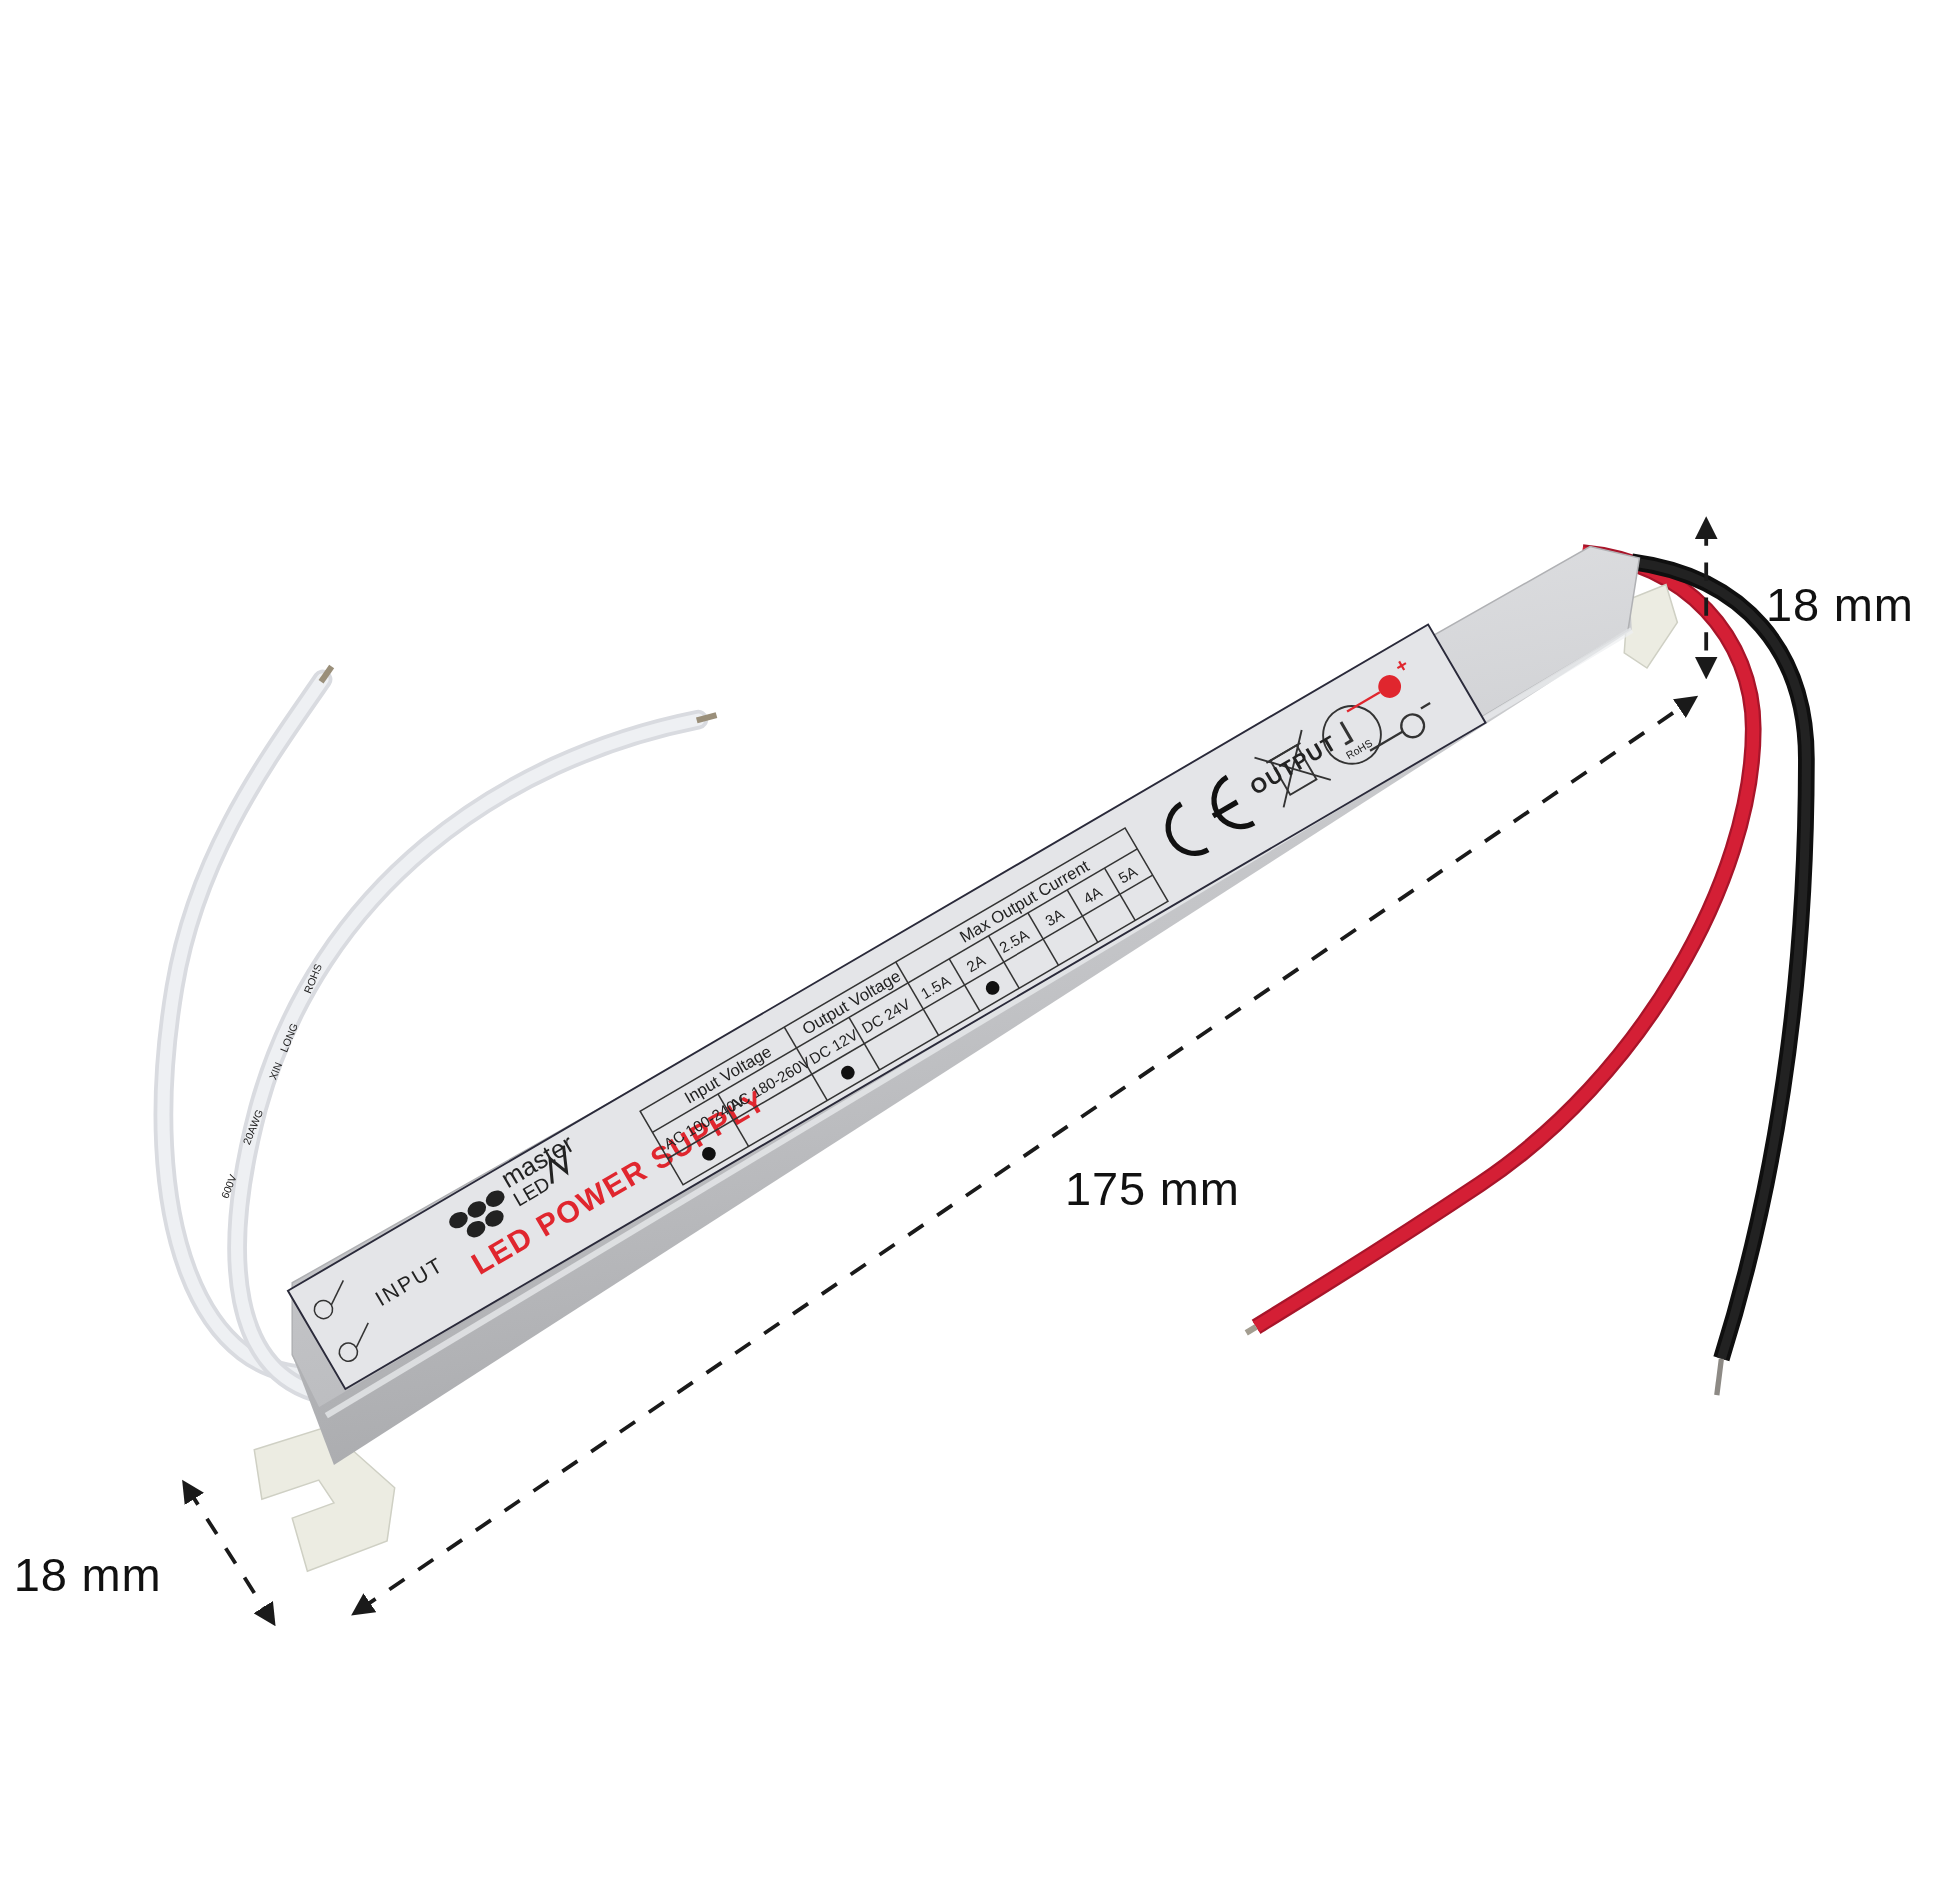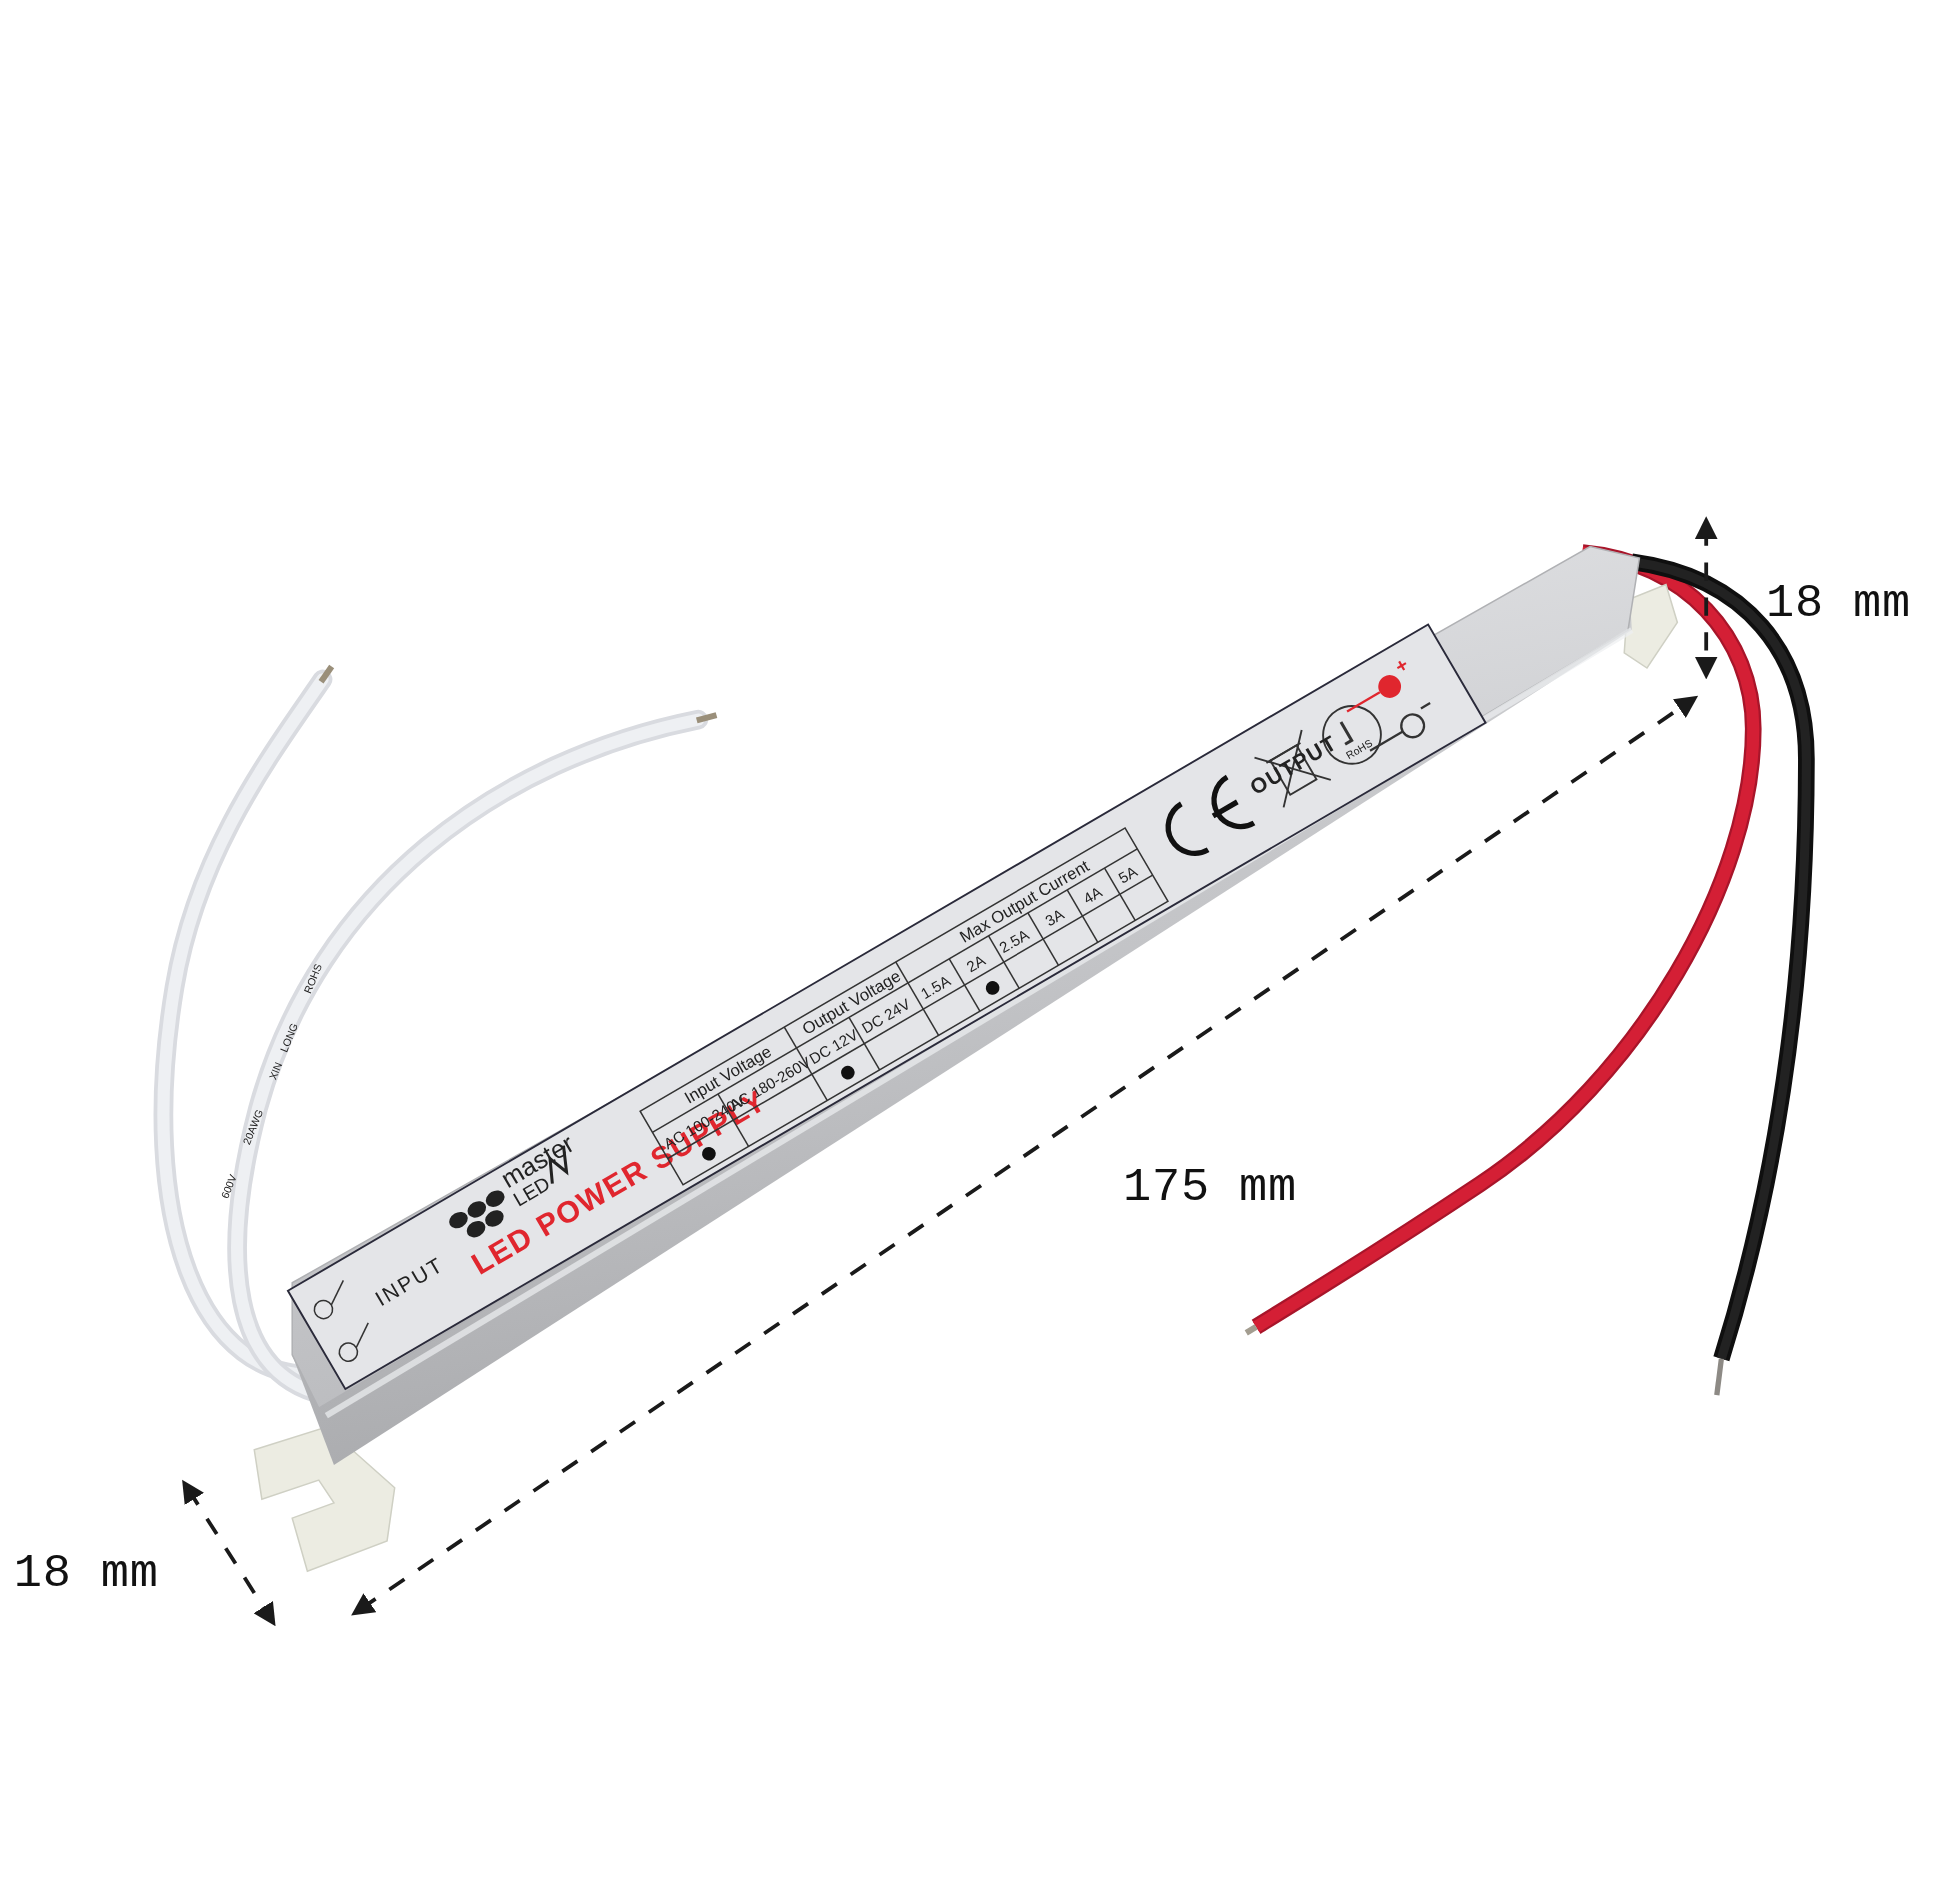--- a/index.html
+++ b/index.html
@@ -1,18 +1,18 @@
 <!DOCTYPE html>
 <html style="font-size:12px"><head>
 <meta charset="utf-8">
 <style>
   html, body { margin:0; padding:0; background:#ffffff; }
   body { width:1943px; height:1900px; position:relative; overflow:hidden; font-family:"Liberation Sans", sans-serif; }
   #scene { position:absolute; left:0; top:0; width:1943px; height:1900px; }
-  .dim-label { position:absolute; font-family:Liberation Mono, monospace; font-size:47px; color:#111; white-space:nowrap; letter-spacing:0.8px; }
+  .dim-label { position:absolute; font-family:Liberation Sans, sans-serif; font-size:47px; color:#111; white-space:nowrap; letter-spacing:0.8px; }
   .lbl { font-family:"Liberation Sans", sans-serif; fill:#222; }
   .lbl-bold { font-family:"Liberation Sans", sans-serif; font-weight:bold; }
 </style>
 </head>
 <body>
 
 <svg id="scene" viewBox="0 0 2560 2503" xmlns="http://www.w3.org/2000/svg">
   <defs>
     <linearGradient id="bodyGrad" x1="0" y1="0" x2="0.3" y2="1">
       <stop offset="0" stop-color="#e7e8ea"></stop>
@@ -167,16 +167,16 @@
     </g>
   </g>
 
   <g stroke="#1a1a1a" stroke-width="5" stroke-dasharray="24,22" fill="none">
     <line x1="475" y1="2120" x2="2225" y2="925" marker-start="url(#arrow)" marker-end="url(#arrow)"></line>
     <line x1="248" y1="1962" x2="355" y2="2130" marker-start="url(#arrow)" marker-end="url(#arrow)"></line>
     <line x1="2248" y1="695" x2="2248" y2="880" marker-start="url(#arrow)" marker-end="url(#arrow)"></line>
   </g>
 </svg>
 
-<div class="dim-label" style="left:1123px; top:1161px;">175 mm</div>
+<div class="dim-label" style="left:1065px; top:1161px;">175 mm</div>
 <div class="dim-label" style="left:1766px; top:577px;">18 mm</div>
 <div class="dim-label" style="left:13.7px; top:1547px;">18 mm</div>
 
 
 </body></html>

